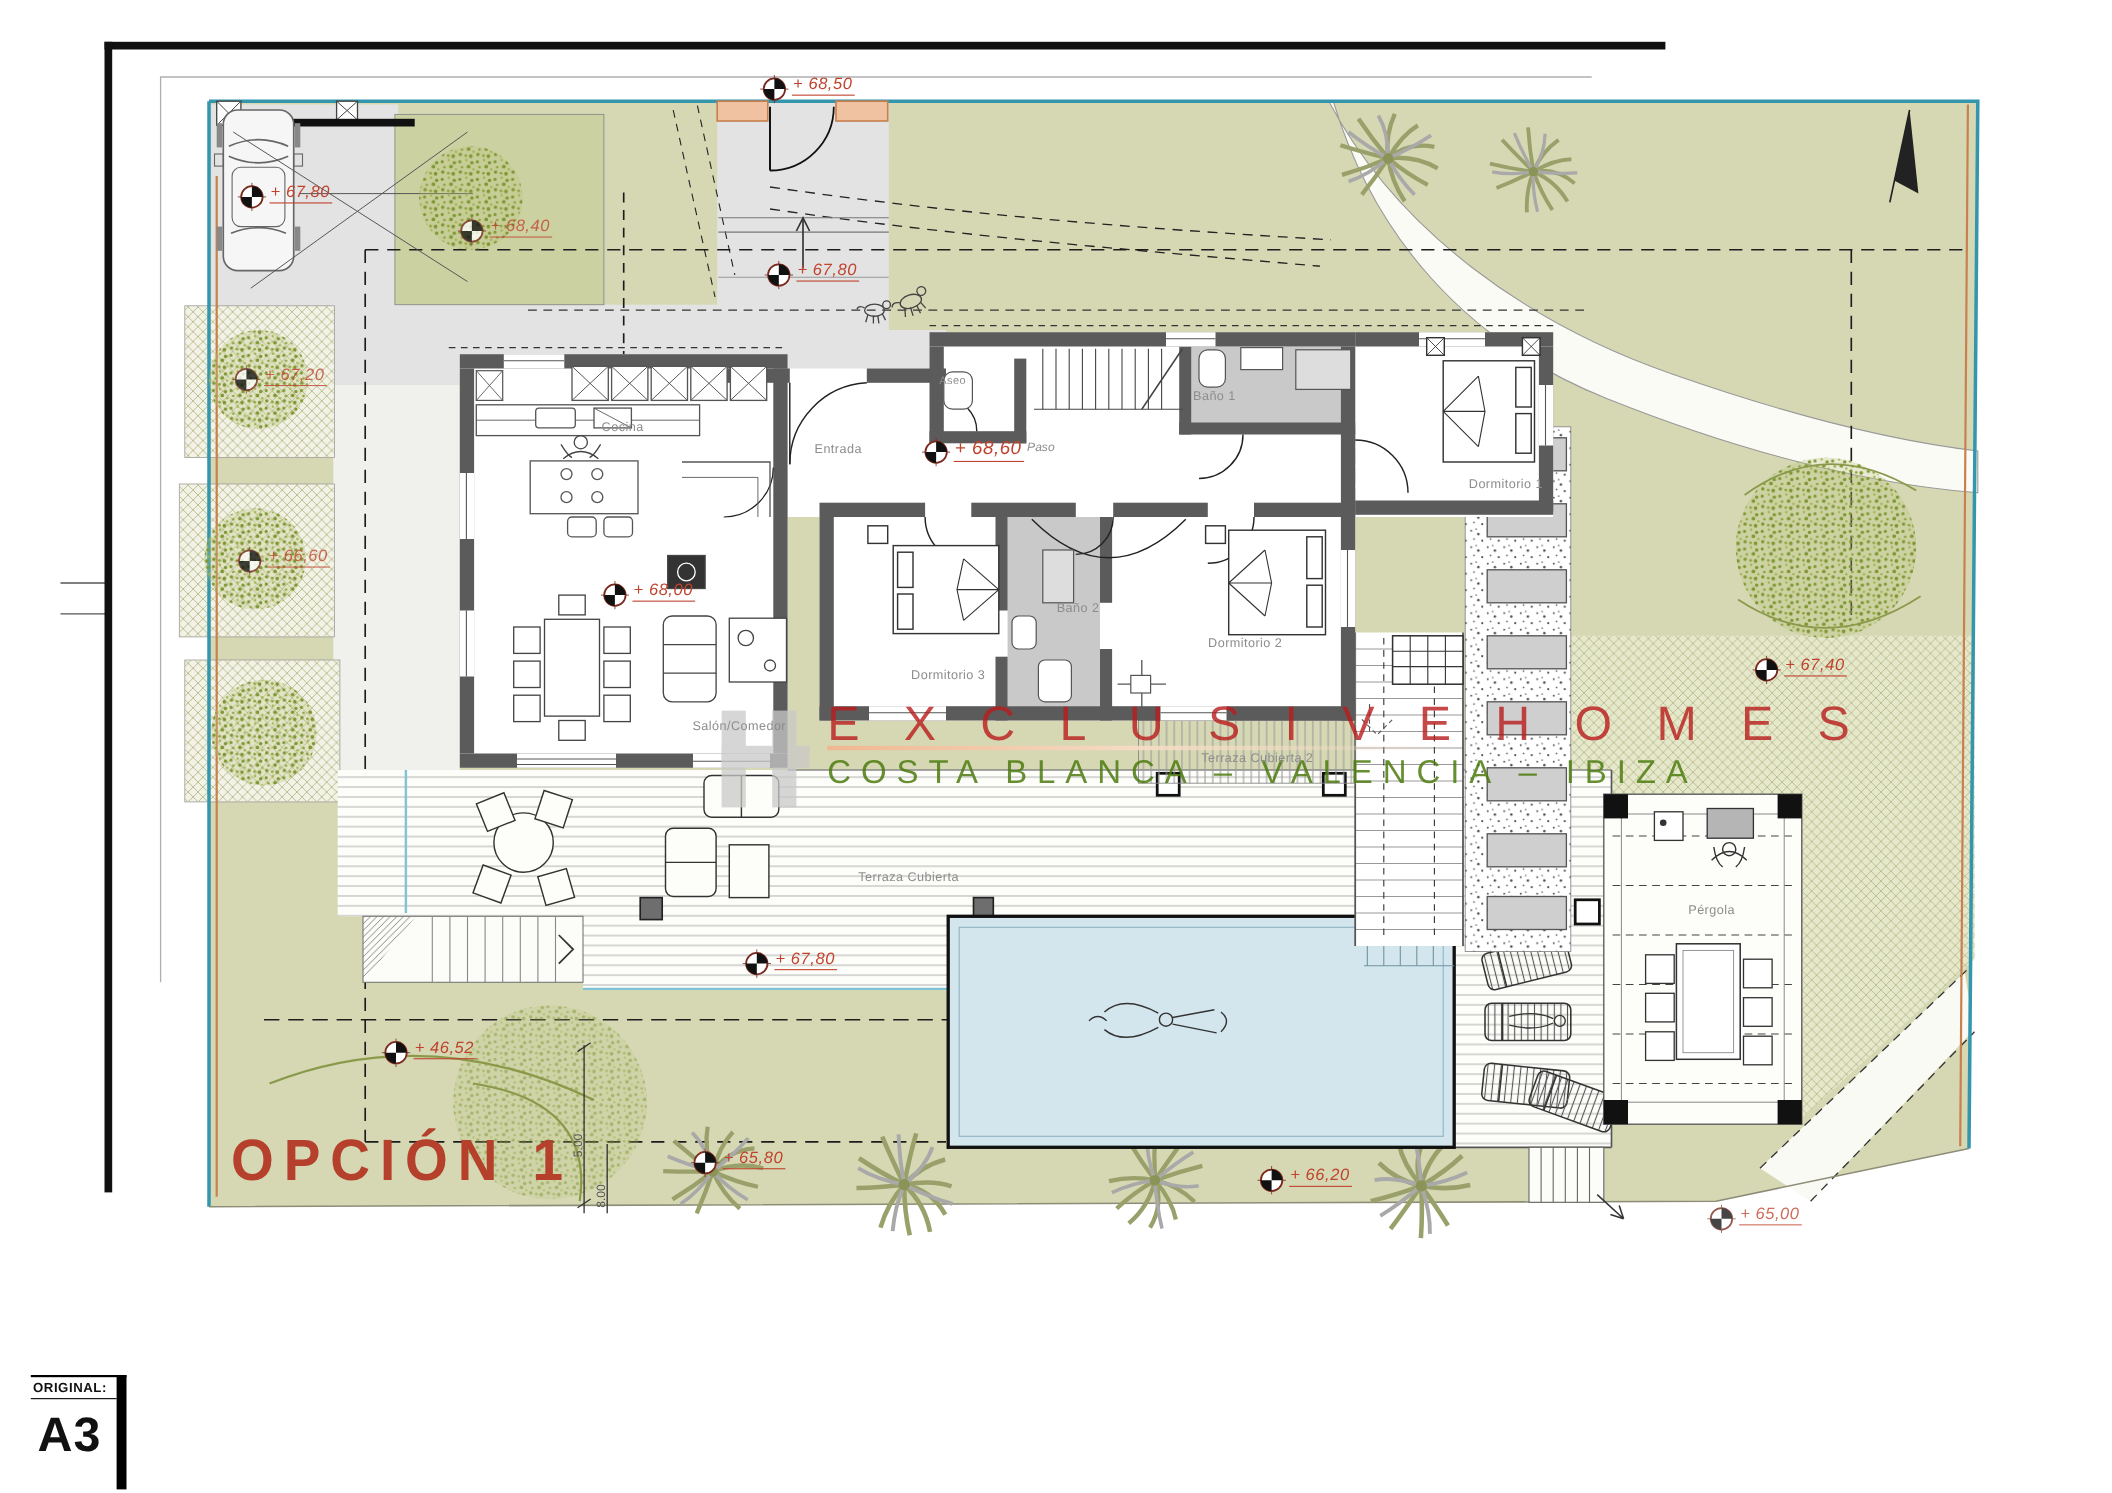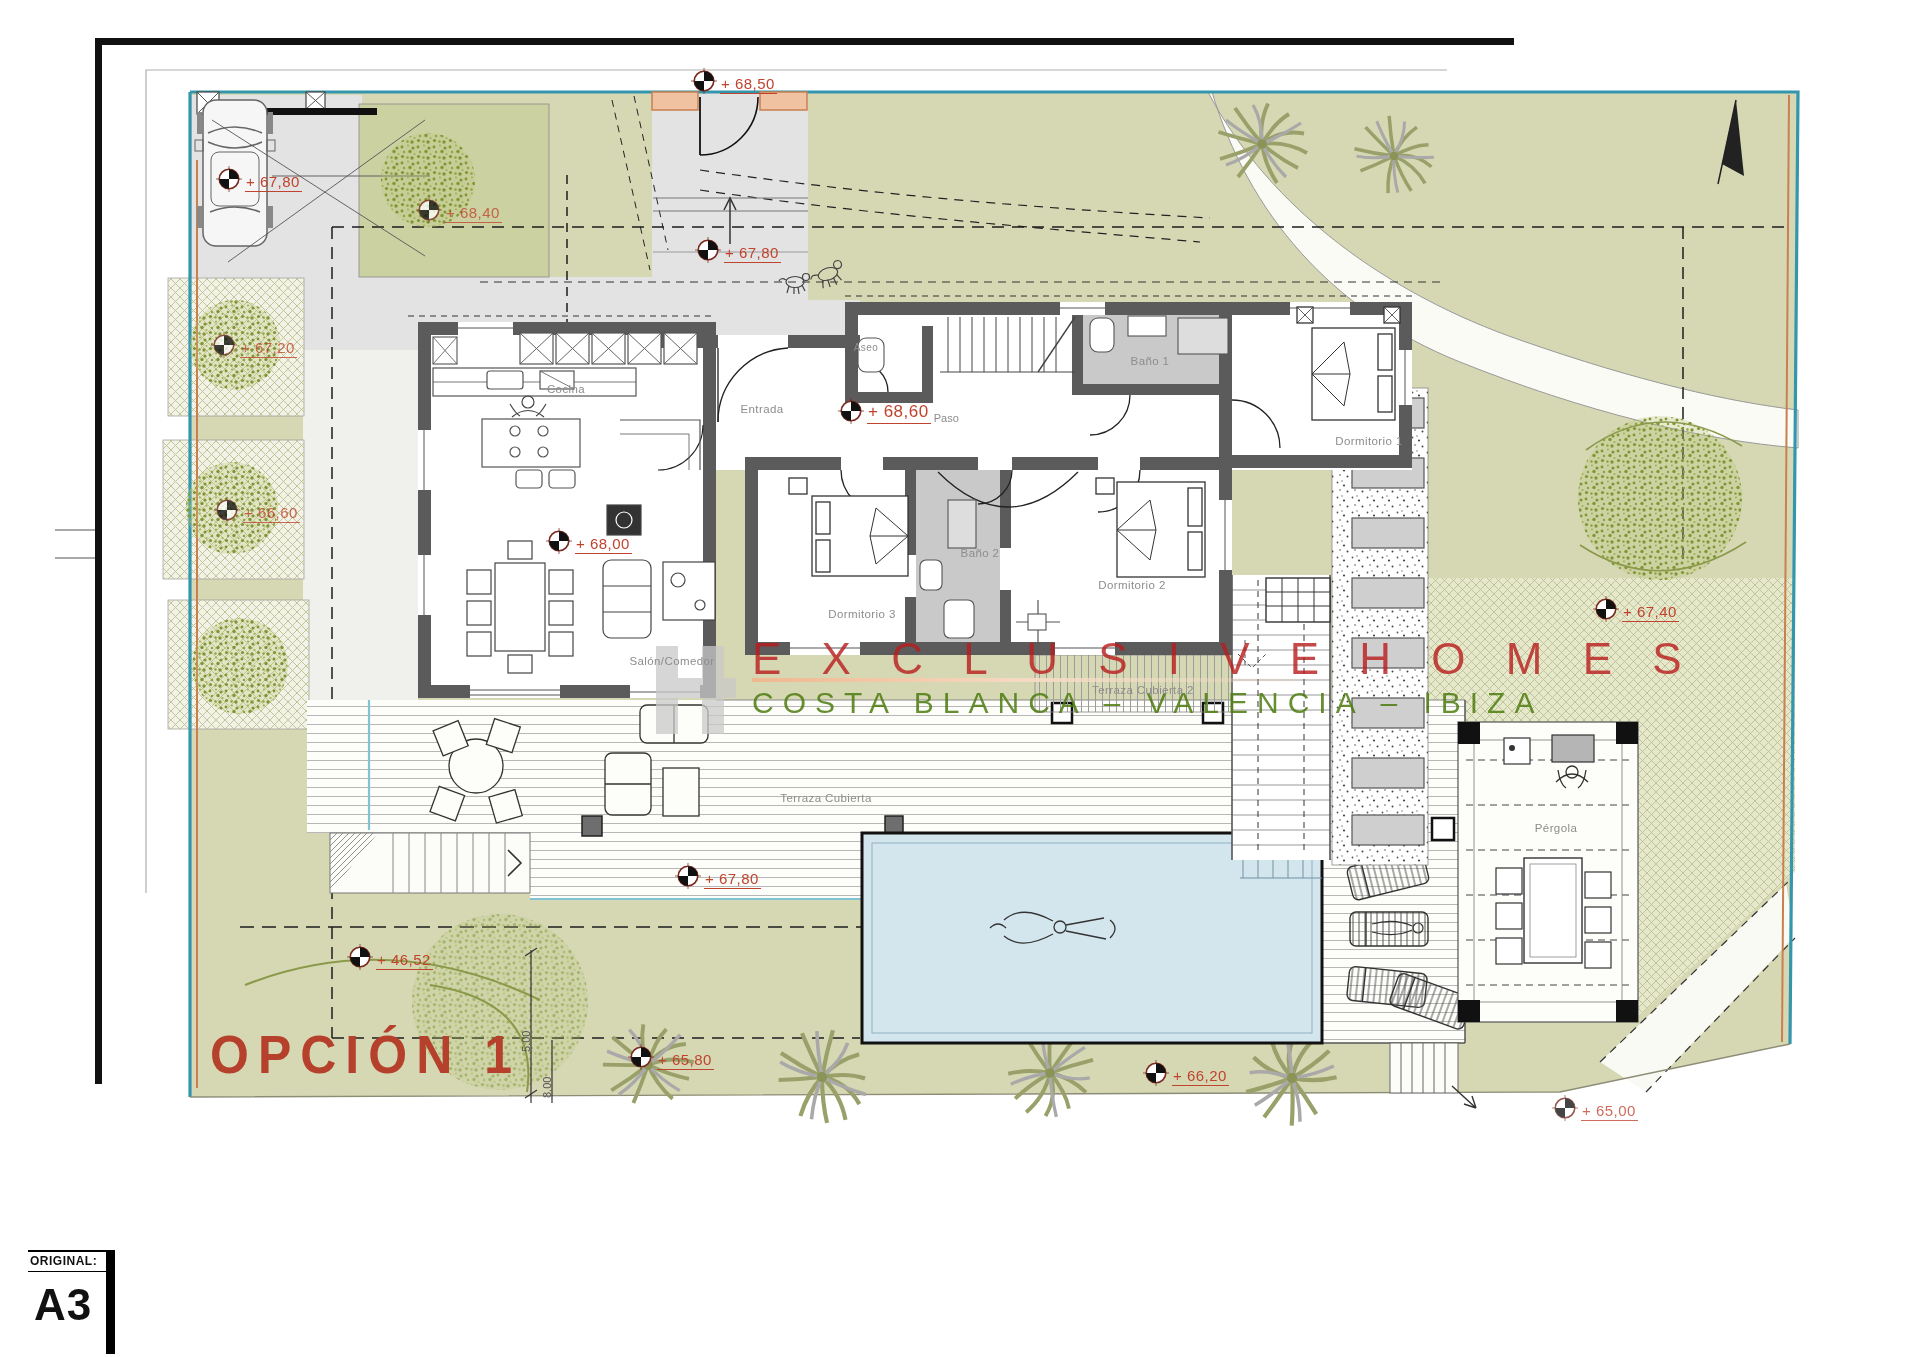--- a/index.html
+++ b/index.html
@@ -13,21 +13,21 @@
   .tblock{position:absolute;left:28px;top:1250px;width:78px;height:102px;
           border-right:9px solid #000;border-top:2px solid #000;background:#fff;}
   .tblock .orig{display:block;font-size:12px;font-weight:bold;color:#111;
           border-bottom:1.5px solid #000;padding:2px 12px 3px 2px;letter-spacing:.5px;}
   .tblock .fmt{display:block;font-size:44px;font-weight:600;color:#111;padding:8px 0 0 6px;letter-spacing:1px;}
   
   .lbl{position:absolute;transform:translate(-50%,-50%);white-space:nowrap;
        font-size:11.5px;color:#8d8d8d;letter-spacing:.4px;}
   .lbl.small{font-size:10px;}
   
-  .lvl{position:absolute;display:flex;align-items:flex-end;gap:3px;}
+  .lvl{position:absolute;display:flex;align-items:flex-start;gap:3px;font-style:italic;}
   .lvl svg{flex:0 0 auto;}
   .lvl-t{font-size:15px;color:#c0432e;border-bottom:1.4px solid #c0432e;
          padding:0 2px 1px 1px;white-space:nowrap;letter-spacing:.5px;}
   .lvl .suffix{font-size:11px;color:#8d8d8d;margin-top:3px;}
   .lvl.dim{opacity:.78;}
   
   .wm{position:absolute;left:652px;top:634px;width:880px;pointer-events:none;}
   .wm-logo{position:absolute;left:0;top:8px;width:88px;height:96px;opacity:.75;}
   .wm-l1{position:absolute;left:100px;top:0;font-size:44px;color:#b91c1c;opacity:.8;
          letter-spacing:14px;white-space:nowrap;font-weight:500;}
@@ -639,21 +639,21 @@
 <div class="tblock">
   <span class="orig">ORIGINAL:</span>
   <span class="fmt">A3</span>
 </div>
 
 <div class="opt-title">OPCIÓN 1</div>
 
 <span class="lbl" style="left:566px;top:389px">Cocina</span>
 <span class="lbl" style="left:762px;top:409px">Entrada</span>
 <span class="lbl small" style="left:866px;top:347px">Aseo</span>
-<span class="lbl" style="left:1150px;top:361px">Baño 1</span>
+<span class="lbl" style="left:1104px;top:361px">Baño 1</span>
 <span class="lbl" style="left:1369px;top:441px">Dormitorio 1</span>
 <span class="lbl" style="left:980px;top:553px">Baño 2</span>
 <span class="lbl" style="left:1132px;top:585px">Dormitorio 2</span>
 <span class="lbl" style="left:862px;top:614px">Dormitorio 3</span>
 <span class="lbl" style="left:672px;top:661px">Salón/Comedor</span>
 <span class="lbl" style="left:826px;top:798px">Terraza Cubierta</span>
 <span class="lbl" style="left:1143px;top:690px">Terraza Cubierta 2</span>
 <span class="lbl" style="left:1556px;top:828px">Pérgola</span>
 
 <div class="lvl" style="left:691px;top:68px">

